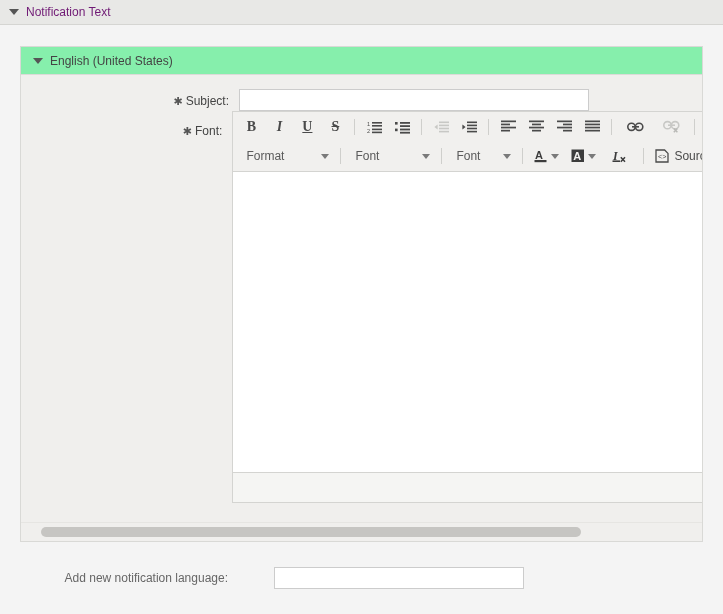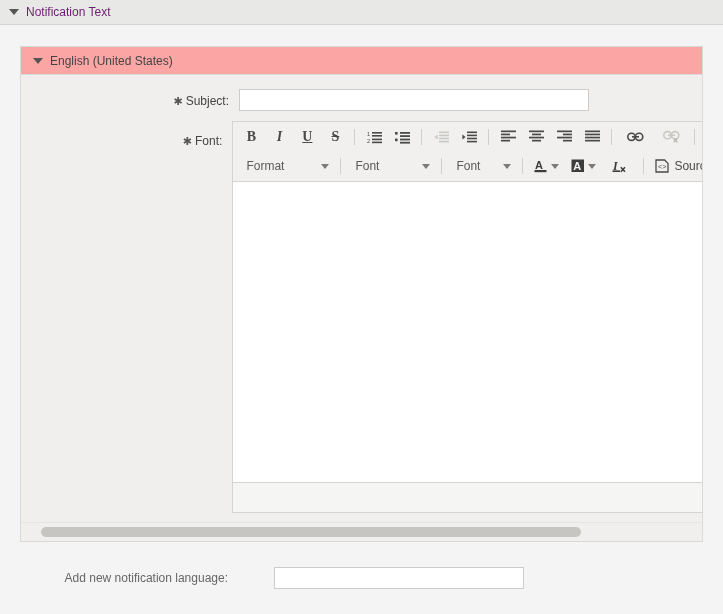--- a/index.html
+++ b/index.html
@@ -50,21 +50,21 @@
   
   .lang-panel {
     border: 1px solid #d9d9d6;
     background: #f0efed;
     box-sizing: border-box;
     width: 683px;
     position: relative;
   }
   .lang-header {
     height: 28px;
-    background: #fca5a5;
+    background: #86efac;
     border-bottom: 1px solid #dcdbd8;
     display: flex;
     align-items: center;
     padding-left: 12px;
     box-sizing: border-box;
   }
   .lang-header .caret {
     border-top-color: #555555;
     margin-right: 7px;
   }
@@ -107,21 +107,21 @@
     border: 1px solid #cccccc;
     background: #ffffff;
     box-sizing: border-box;
     font-family: "Liberation Sans", sans-serif;
     font-size: 12px;
     color: #333333;
     padding: 0 4px;
     outline: none;
   }
 
-  .row-subject { margin-bottom: 10px; }
+  .row-subject { }
   .row-subject .form-label { padding-top: 4px; }
   .row-text .form-label { padding-top: 12px; }
 
   
   .editor {
     width: 485px;      
     border: 1px solid #d4d4d1;
     background: #ffffff;
     box-sizing: border-box;
   }

